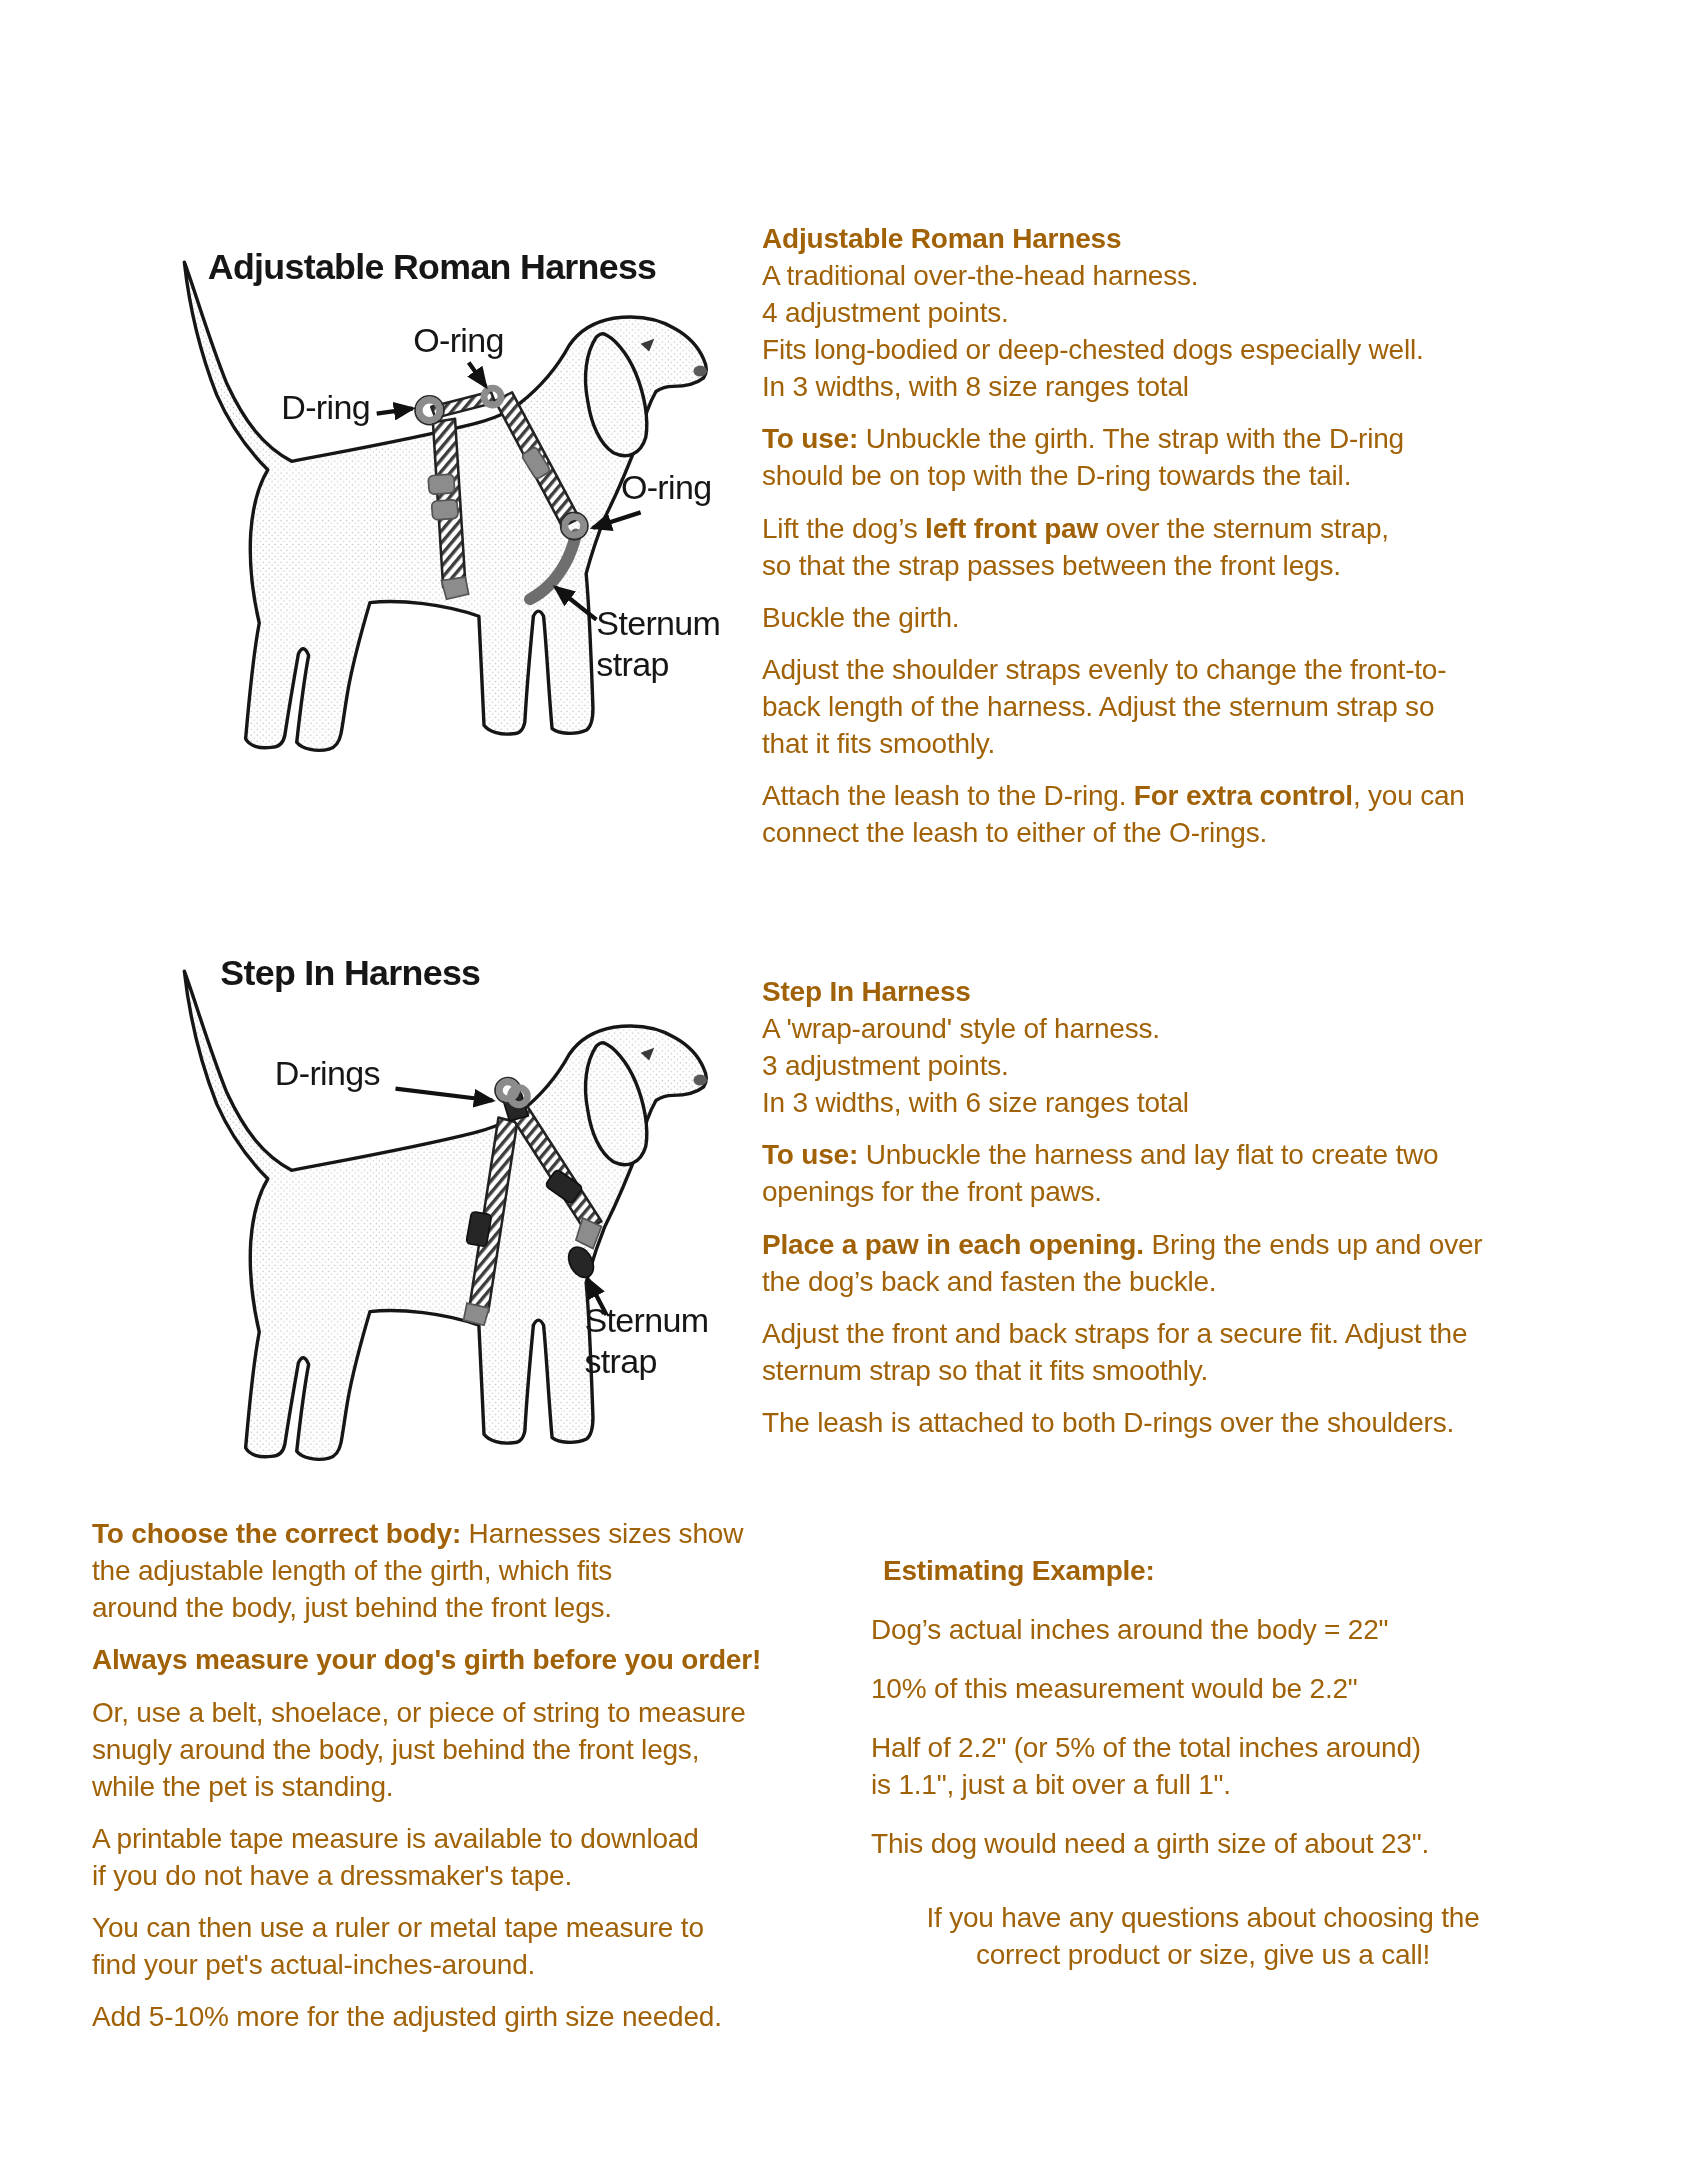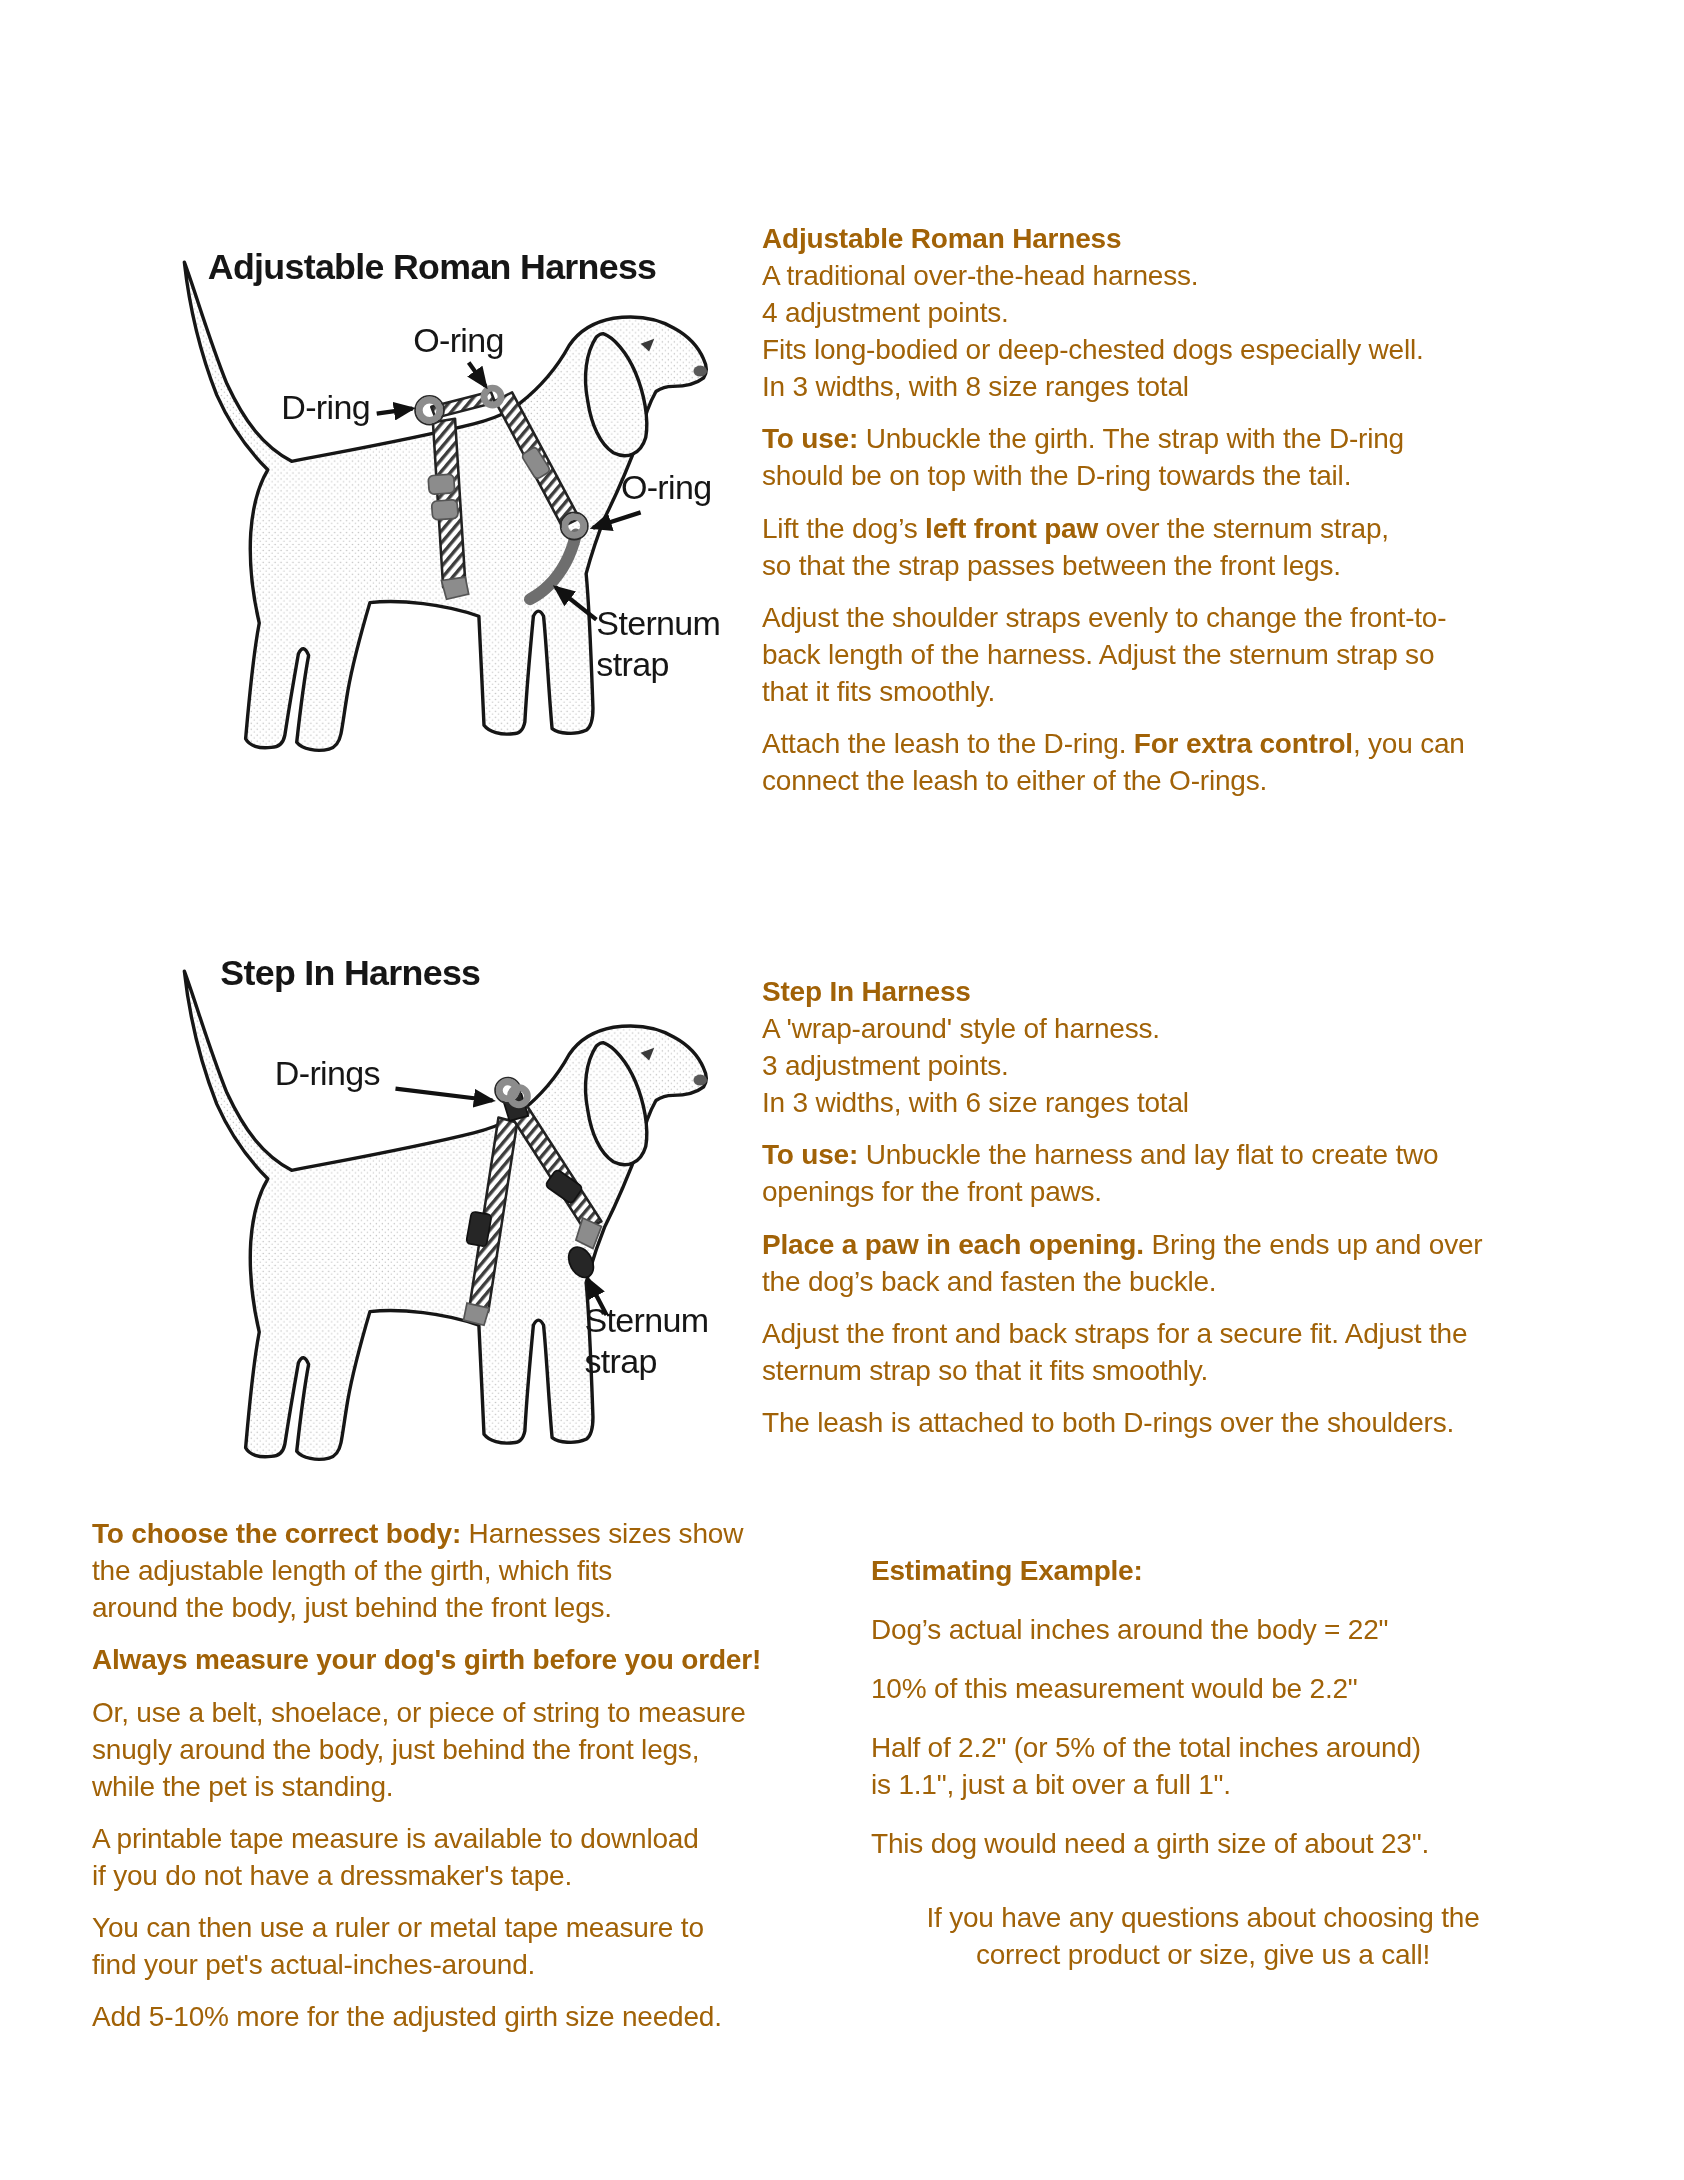--- a/index.html
+++ b/index.html
@@ -9,21 +9,21 @@
     background:#ffffff;
     font-family:"Liberation Sans", sans-serif;
     color:#a16207;
     overflow:hidden;
   }
   .col{position:absolute;font-size:28px;line-height:37px;letter-spacing:-0.2px;}
   .col p{margin:0 0 15.3px 0;white-space:pre-line;}
   .col p.h{margin:0;font-weight:bold;}
   .col b{font-weight:bold;text-align:center;}
   #estimating p{margin:0 0 22px 0;}
-  #estimating p.h{margin:0 0 22px 0;font-weight:bold;}
+  #estimating p.h{margin:0 0 22px 12px;font-weight:bold;}
   #estimating p.callout{text-align:center;margin-top:37px;}
   .diagram{position:absolute;}
   svg text{font-family:"Liberation Sans", sans-serif;fill:#161616;}
   .dtitle{font-size:42px;font-weight:bold;letter-spacing:-0.8px;}
   .dlabel{font-size:40px;letter-spacing:-0.8px;}
   .arrow{stroke:#111;stroke-width:5;fill:none;}
   .outline{fill:url(#stip);stroke:#161616;stroke-width:4;stroke-linejoin:round;}
   .strap{fill:url(#hatch);stroke:#222;stroke-width:3;stroke-linejoin:round;}
   .ringgray{fill:none;stroke:#8c8c8c;stroke-width:8;}
   .ringedge{fill:none;stroke:#2a2a2a;stroke-width:2;}
@@ -173,20 +173,21 @@
   <div class="col" id="roman-text" style="left:762px;top:220px;width:839px;">
     <p class="h">Adjustable Roman Harness</p>
     <p>A traditional over-the-head harness.
 4 adjustment points.
 Fits long-bodied or deep-chested dogs especially well.
 In 3 widths, with 8 size ranges total</p>
     <p><b>To use:</b> Unbuckle the girth. The strap with the D-ring
 should be on top with the D-ring towards the tail.</p>
     <p>Lift the dog’s <b>left front paw</b> over the sternum strap,
 so that the strap passes between the front legs.</p>
+    <p>Buckle the girth.</p>
     <p>Adjust the shoulder straps evenly to change the front-to-
 back length of the harness. Adjust the sternum strap so
 that it fits smoothly.</p>
     <p>Attach the leash to the D-ring. <b>For extra control</b>, you can
 connect the leash to either of the O-rings.</p>
   </div>
 
   <div class="col" id="stepin-text" style="left:762px;top:973px;width:839px;">
     <p class="h">Step In Harness</p>
     <p>A 'wrap-around' style of harness.

